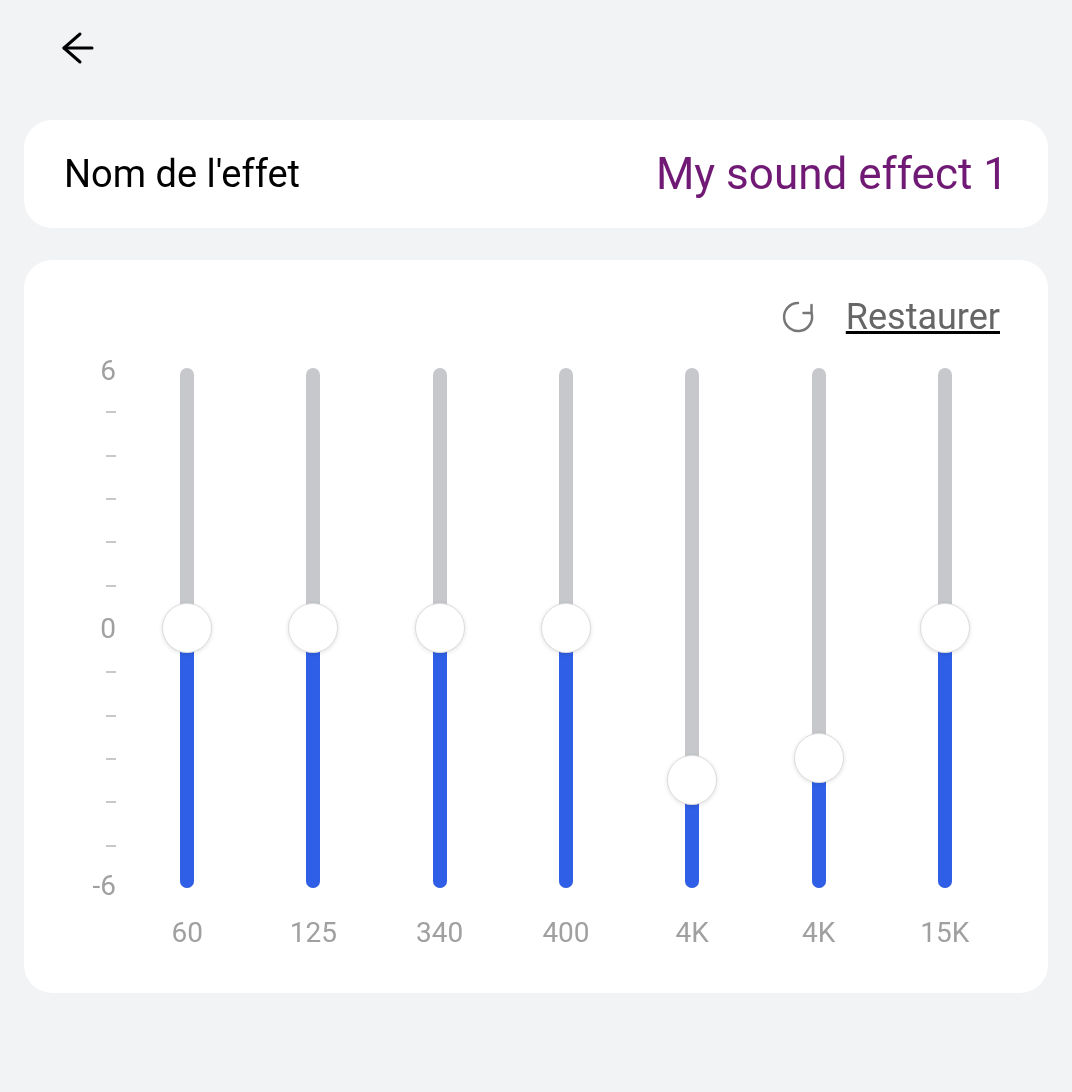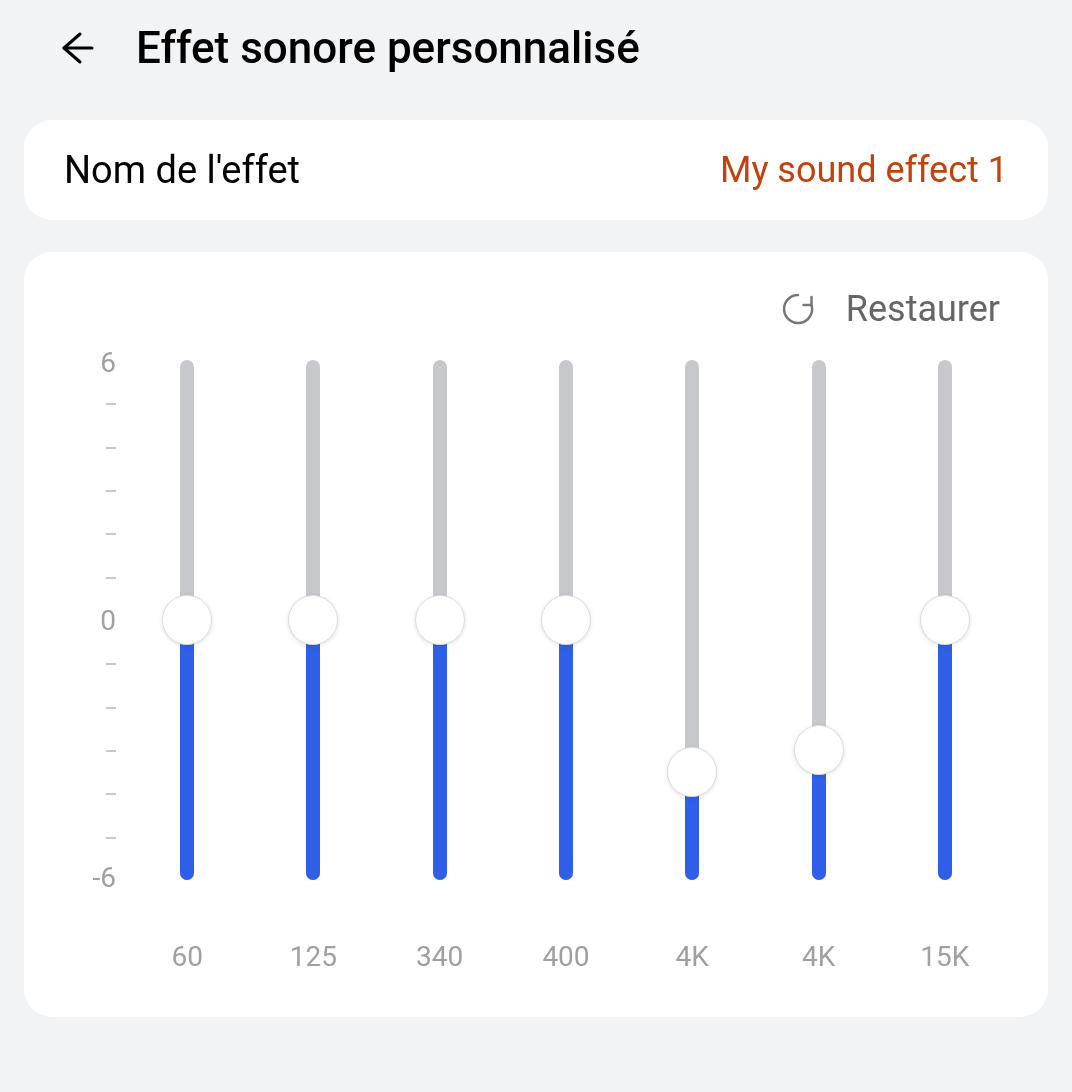--- a/index.html
+++ b/index.html
@@ -39,36 +39,37 @@
       display: flex;
       justify-content: space-between;
       align-items: center;
       margin-top: 24px;
     }
     .name-label {
       font-size: 38px;
       color: #000;
     }
     .name-value {
-      font-size: 36px;
-      color: #c2410c;
+      font-size: 44px;
+      color: #701a75;
     }
     .eq-card {
       margin-top: 32px;
       padding-top: 36px;
       padding-bottom: 44px;
     }
     .restore-row {
       display: flex;
       justify-content: flex-end;
       align-items: center;
       gap: 30px;
       padding-right: 8px;
       cursor: pointer;
       margin-bottom: 30px;
+      text-decoration: underline;
     }
     .restore-icon {
       width: 36px;
       height: 36px;
       display: flex;
       align-items: center;
       justify-content: center;
     }
     .restore-text {
       font-size: 36px;
@@ -106,21 +107,20 @@
       flex: 1;
       display: flex;
       justify-content: space-around;
       align-items: stretch;
     }
     .slider-col {
       display: flex;
       flex-direction: column;
       align-items: center;
       width: 90px;
-      gap: 32px;
     }
     .slider-track-wrap {
       position: relative;
       height: 520px;
       width: 14px;
       display: flex;
       justify-content: center;
     }
     .slider-track {
       position: absolute;
@@ -157,21 +157,20 @@
 </head>
 <body>
 
 <div class="header">
   <div class="back-icon">
     <svg width="40" height="40" viewBox="0 0 40 40" fill="none">
       <path d="M24 6 L8 20 L24 34" stroke="#000" stroke-width="3" stroke-linecap="round" stroke-linejoin="round"></path>
       <path d="M8 20 L36 20" stroke="#000" stroke-width="3" stroke-linecap="round"></path>
     </svg>
   </div>
-  <div class="page-title">Effet sonore personnalisé</div>
 </div>
 
 <div class="card name-card">
   <div class="name-label">Nom de l'effet</div>
   <div class="name-value">My sound effect 1</div>
 </div>
 
 <div class="card eq-card">
   <div class="restore-row">
     <div class="restore-icon">

